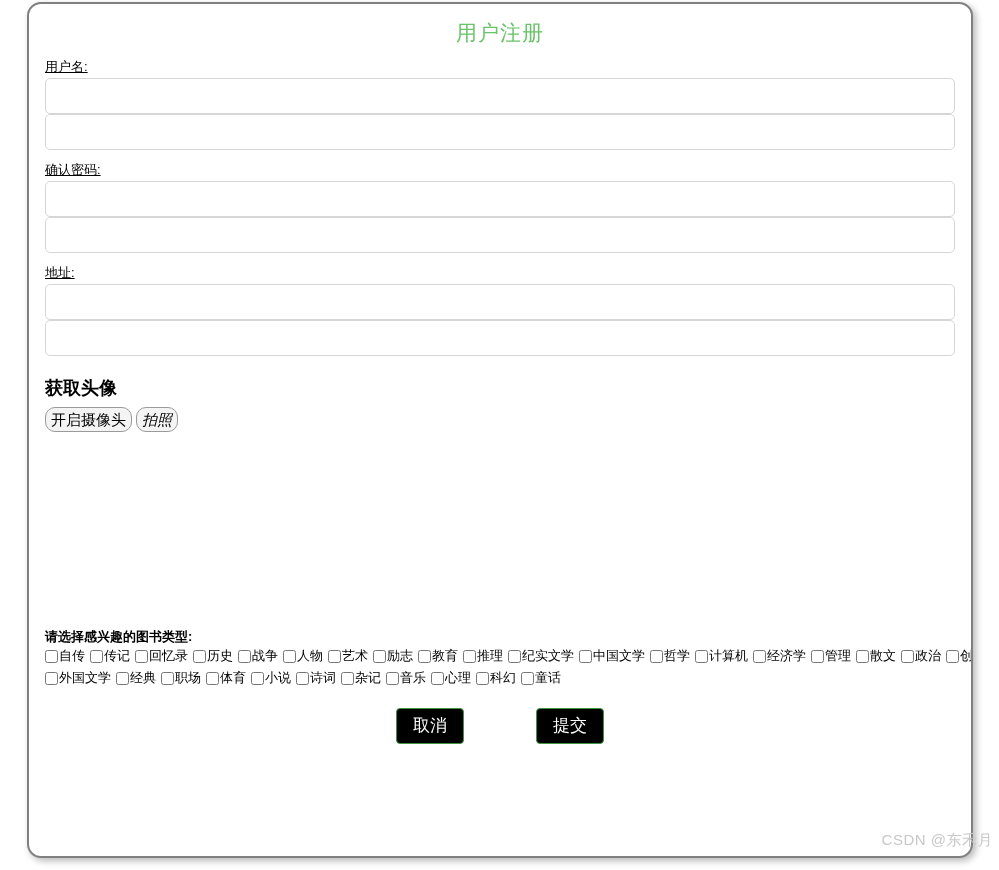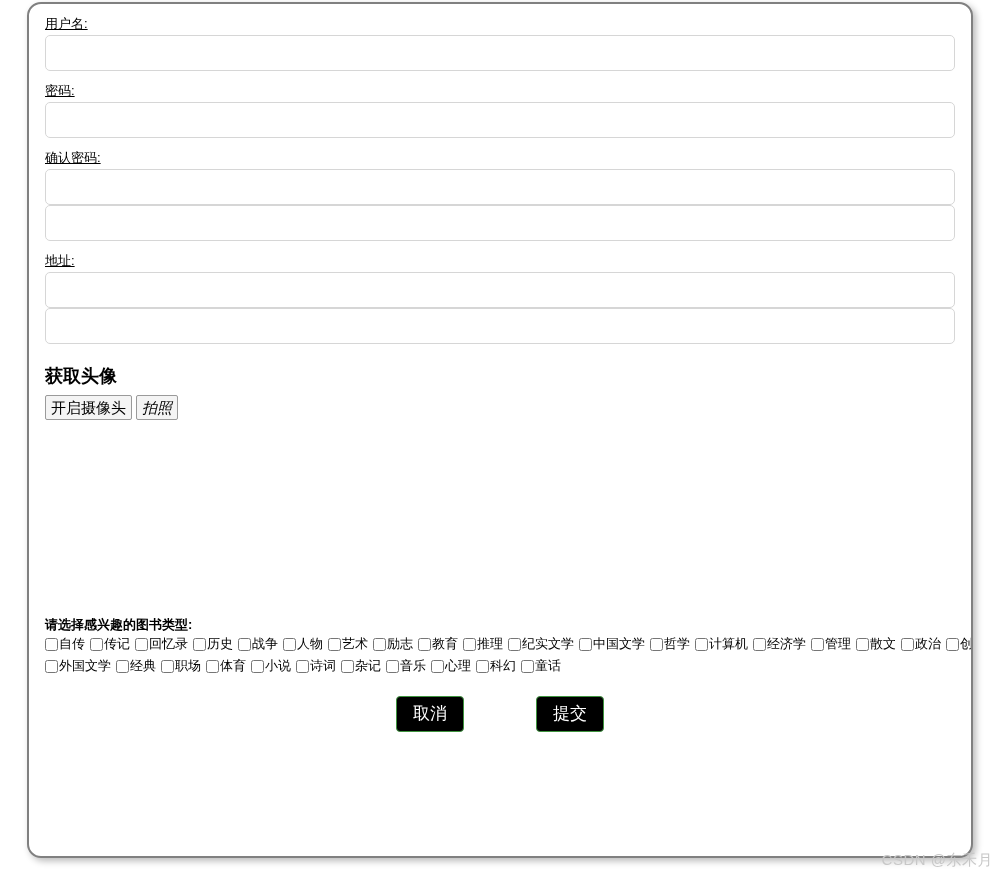--- a/index.html
+++ b/index.html
@@ -74,21 +74,21 @@
     font-weight: bold;
     color: #000;
     margin: 20px 0 7px 0;
   }
   .native-btn {
     font-family: "Liberation Sans", sans-serif;
     font-size: 15px;
     color: #000;
     background: #f4f4f4;
     border: 1px solid #9a9a9a;
-    border-radius: 2px;
+    border-radius: 10px;
     padding: 2px 5px;
     line-height: 19px;
     cursor: pointer;
   }
   .camera-stage {
     height: 196px;
   }
 
   
   .interest-title {
@@ -138,40 +138,40 @@
     font-family: "Liberation Sans", sans-serif;
     padding: 7px 16px;
     cursor: pointer;
     line-height: 20px;
   }
 
   
   #watermark {
     position: absolute;
     right: 6px;
-    bottom: 0;
+    bottom: 20px;
     font-size: 15px;
     color: #c8c8c8;
     letter-spacing: 0.5px;
     font-family: "Liberation Sans", sans-serif;
     margin-top: 26px;
   }
 </style>
 </head>
 <body>
 
 <div id="register-card">
 
+  <h1 id="page-title">用户注册</h1>
 
   <div class="form-body">
 
     <label class="field-label">用户名:</label>
     <input class="text-input" type="text" placeholder="" style="">
 
-    <label class="field-label">密码:</label>
     <input class="text-input" type="password" placeholder="" style="">
 
     <label class="field-label">确认密码:</label>
     <input class="text-input" type="password" placeholder="" style="">
 
     <input class="text-input" type="text" placeholder="" style="">
 
     <label class="field-label">地址:</label>
     <input class="text-input" type="text" placeholder="" style="">
 

